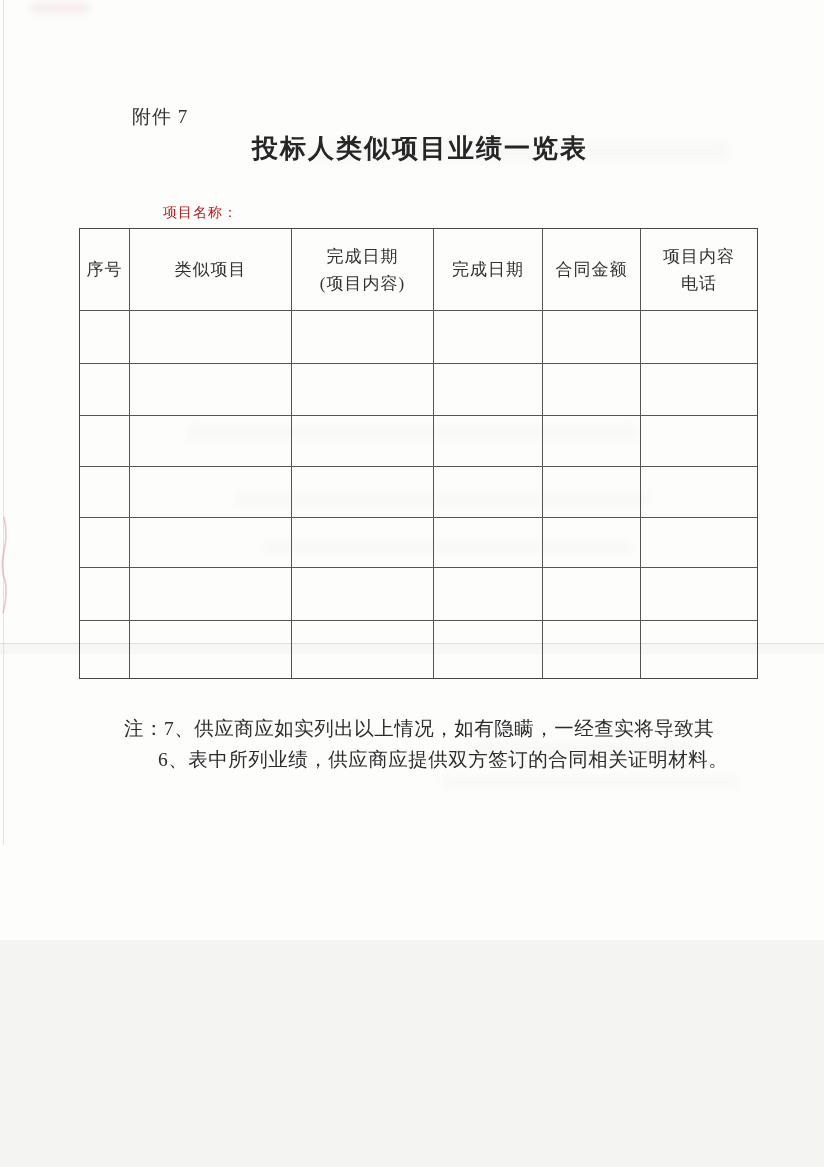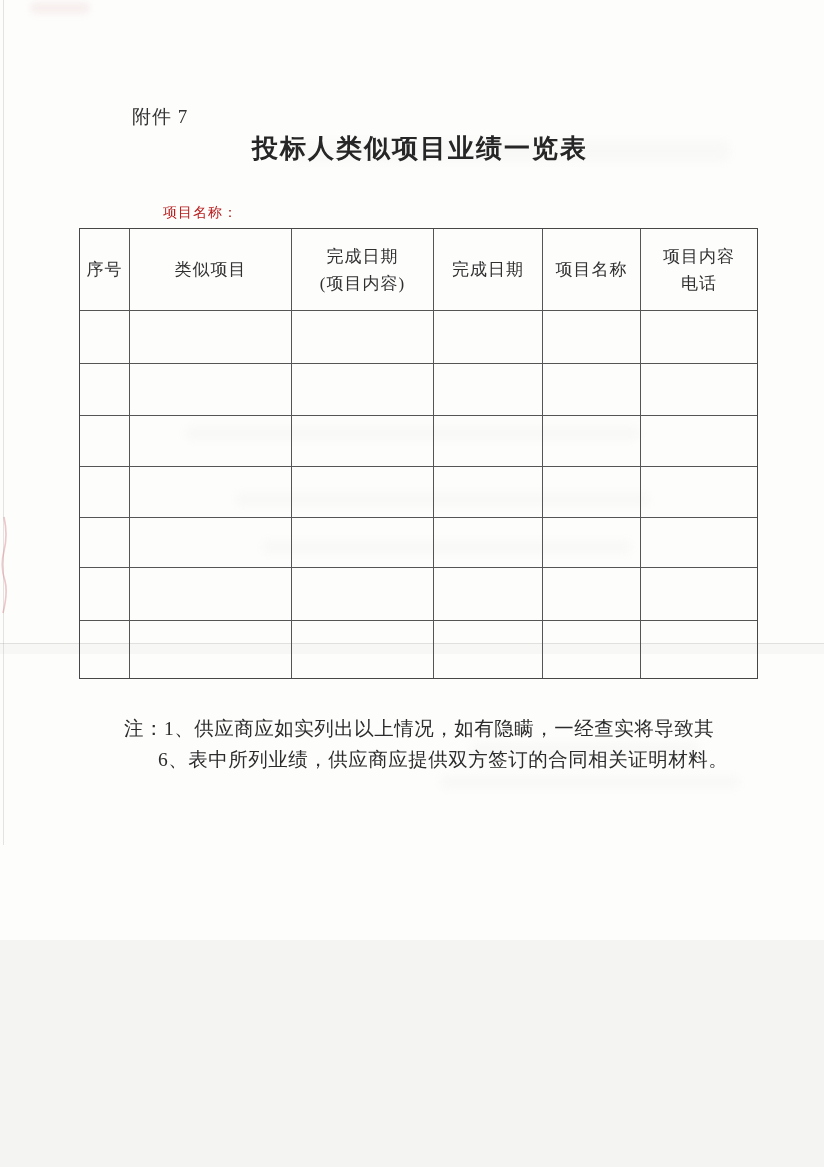--- a/index.html
+++ b/index.html
@@ -149,21 +149,21 @@
             <div>类似项目</div>
           </th>
           <th>
             <div>完成日期</div>
             <div>(项目内容)</div>
           </th>
           <th>
             <div>完成日期</div>
           </th>
           <th>
-            <div>项目名称</div>
+            <div>合同金额</div>
           </th>
           <th>
             <div>项目内容</div>
             <div>电话</div>
           </th>
         </tr>
     </thead>
     <tbody id="table-body">
         <tr style="height: 53px;">
           <td></td>
@@ -218,19 +218,19 @@
           <td></td>
           <td></td>
           <td></td>
           <td></td>
           <td></td>
         </tr>
       </tbody>
   </table>
 
   <div class="notes">
-    <div class="note-line">注：1、供应商应如实列出以上情况，如有隐瞒，一经查实将导致其</div>
+    <div class="note-line">注：7、供应商应如实列出以上情况，如有隐瞒，一经查实将导致其</div>
     <div class="note-line indent">6、表中所列业绩，供应商应提供双方签订的合同相关证明材料。</div>
   </div>
 
   <div class="page-number">— 16 —</div>
 
 </div>
 
 </body></html>

